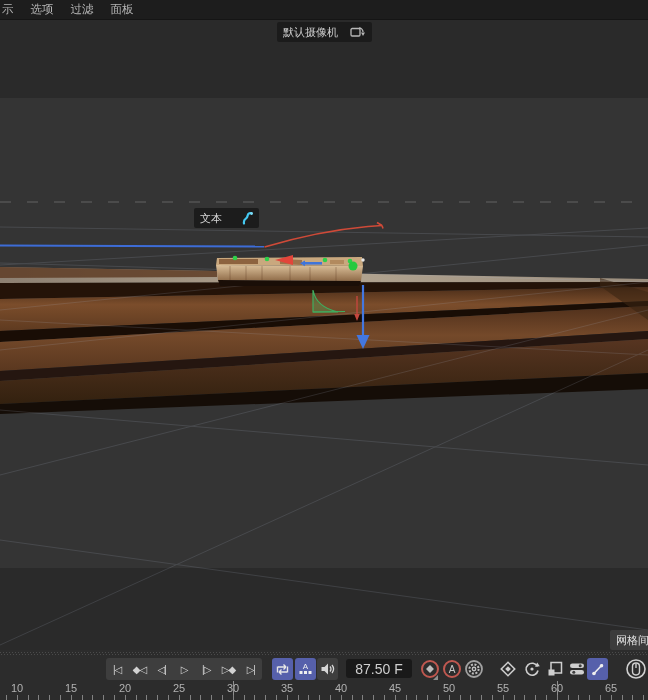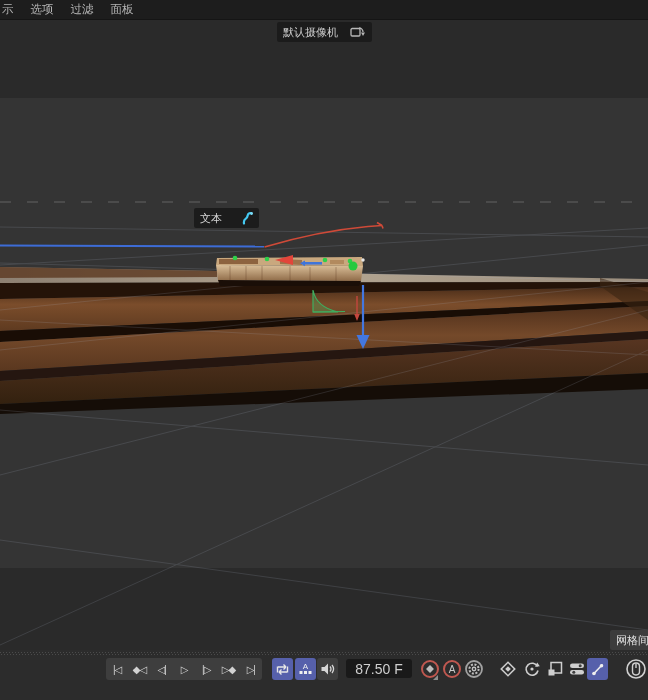--- a/index.html
+++ b/index.html
@@ -311,15 +311,32 @@
 
       <div class="icon-btn" style="left:624px; width:24px;">
         <svg width="22" height="22" viewBox="0 0 22 22">
           <circle cx="11" cy="11" r="9" fill="none" stroke="#cfcfcf" stroke-width="1.6"></circle>
           <rect x="7.5" y="5" width="7" height="12" rx="3.4" fill="none" stroke="#cfcfcf" stroke-width="1.4"></rect>
           <line x1="11" y1="5.5" x2="11" y2="10" stroke="#cfcfcf" stroke-width="1.4"></line>
         </svg>
       </div>
     </div>
 
+    <div class="ruler">
+      <span class="ruler-num" style="left:17px">10</span>
+      <span class="ruler-num" style="left:71px">15</span>
+      <span class="ruler-num" style="left:125px">20</span>
+      <span class="ruler-num" style="left:179px">25</span>
+      <span class="ruler-num" style="left:233px">30</span>
+      <span class="ruler-num" style="left:287px">35</span>
+      <span class="ruler-num" style="left:341px">40</span>
+      <span class="ruler-num" style="left:395px">45</span>
+      <span class="ruler-num" style="left:449px">50</span>
+      <span class="ruler-num" style="left:503px">55</span>
+      <span class="ruler-num" style="left:557px">60</span>
+      <span class="ruler-num" style="left:611px">65</span>
+      <div class="ruler-marker" style="left:233px"></div>
+      <div class="ruler-marker" style="left:557px"></div>
+      <div class="ruler-ticks"></div>
+    </div>
   </div>
 
 </div>
 
 </body></html>

